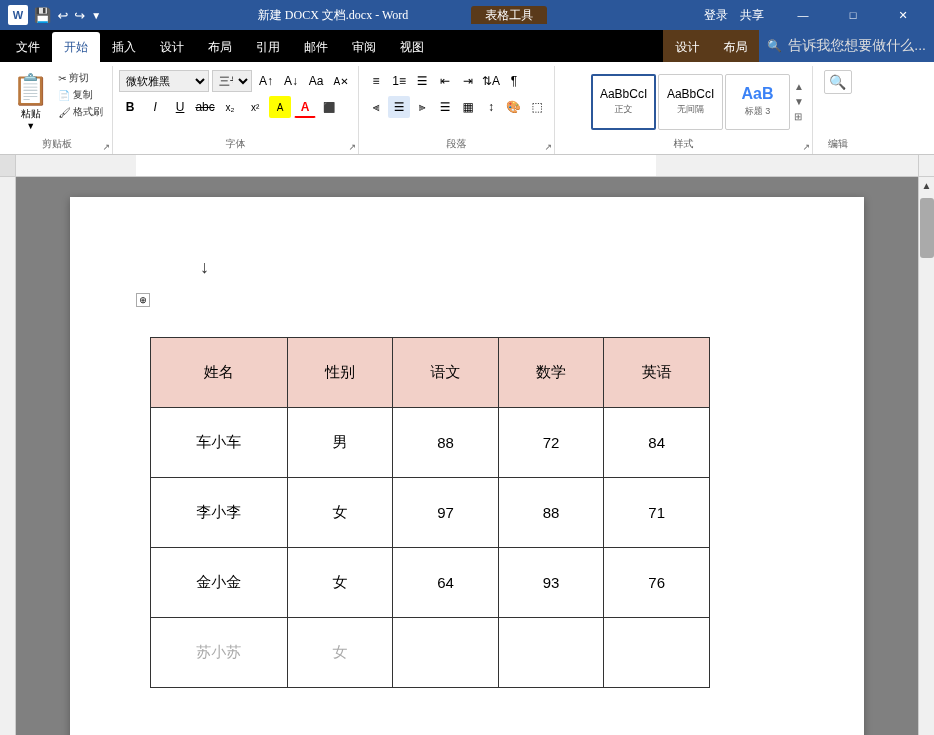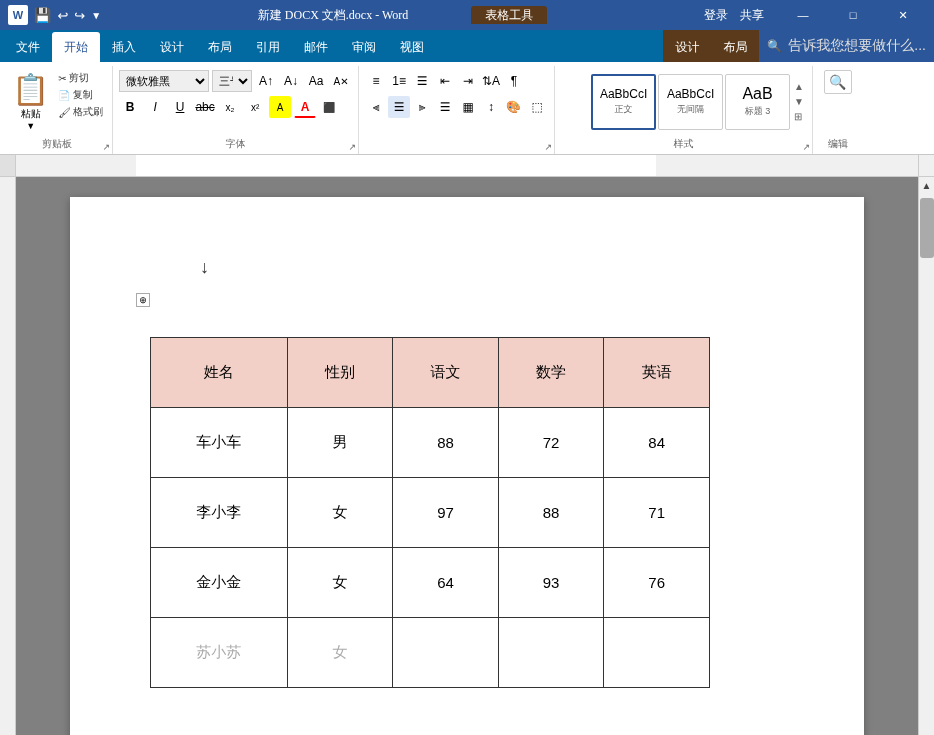--- a/index.html
+++ b/index.html
@@ -19,21 +19,21 @@
     .title-bar-left { display: flex; align-items: center; gap: 6px; }
     .title-bar-center { flex: 1; text-align: center; font-size: 12px; font-family: Liberation Serif, serif; }
     .title-bar-right { display: flex; align-items: center; gap: 4px; text-align: right; }
     .win-btn { width: 46px; height: 30px; display: flex; align-items: center; justify-content: center; font-size: 11px; cursor: pointer; }
     .word-icon { width: 20px; height: 20px; background: #fff; color: #2b579a; font-weight: bold; font-size: 11px; display: flex; align-items: center; justify-content: center; border-radius: 2px; }
     .ribbon-tabs {
       display: flex;
       align-items: flex-end;
       padding: 0 4px;
       height: 32px;
-      background: #0369a1;
+      background: #000000;
     }
     .ribbon-tab {
       color: white;
       font-size: 12px;
       padding: 4px 12px;
       cursor: pointer;
       height: 30px;
       display: flex;
       align-items: center;
     }
@@ -162,21 +162,21 @@
       border-radius: 2px;
       display: flex; flex-direction: column;
       align-items: center; justify-content: center;
       cursor: pointer;
       font-size: 11px;
       padding: 2px;
     }
     .style-item.active { border: 2px solid #2b579a; }
     .style-preview-normal { font-size: 12px; color: #000; }
     .style-preview-nosp { font-size: 12px; color: #000; }
-    .style-preview-h1 { font-size: 16px; color: #000000; font-weight: normal; }
+    .style-preview-h1 { font-size: 16px; color: #3b82f6; font-weight: bold; }
     .style-label { font-size: 9px; color: #666; margin-top: 2px; }
     .styles-scroll { display: flex; flex-direction: column; justify-content: center; }
     .styles-arrow { font-size: 10px; cursor: pointer; color: #666; padding: 2px; }
 
     
     .search-box {
       border: 1px solid #ccc;
       height: 24px;
       display: flex;
       align-items: center;
@@ -398,20 +398,21 @@
         <button class="para-btn">⫷</button>
         <button class="para-btn" style="background:#dce8f8;">☰</button>
         <button class="para-btn">⫸</button>
         <button class="para-btn">☰</button>
         <button class="para-btn">▦</button>
         <button class="para-btn">↕</button>
         <button class="para-btn">🎨</button>
         <button class="para-btn">⬚</button>
       </div>
     </div>
+    <div class="ribbon-group-label">段落</div>
     <div class="ribbon-group-expand">↗</div>
   </div>
 
   <div class="ribbon-group" style="min-width:230px;">
     <div class="ribbon-group-content" style="align-items:center;padding-left:30px;">
       <div class="styles-box">
         <div class="style-item active">
           <span class="style-preview-normal">AaBbCcI</span>
           <span class="style-label">正文</span>
         </div>

